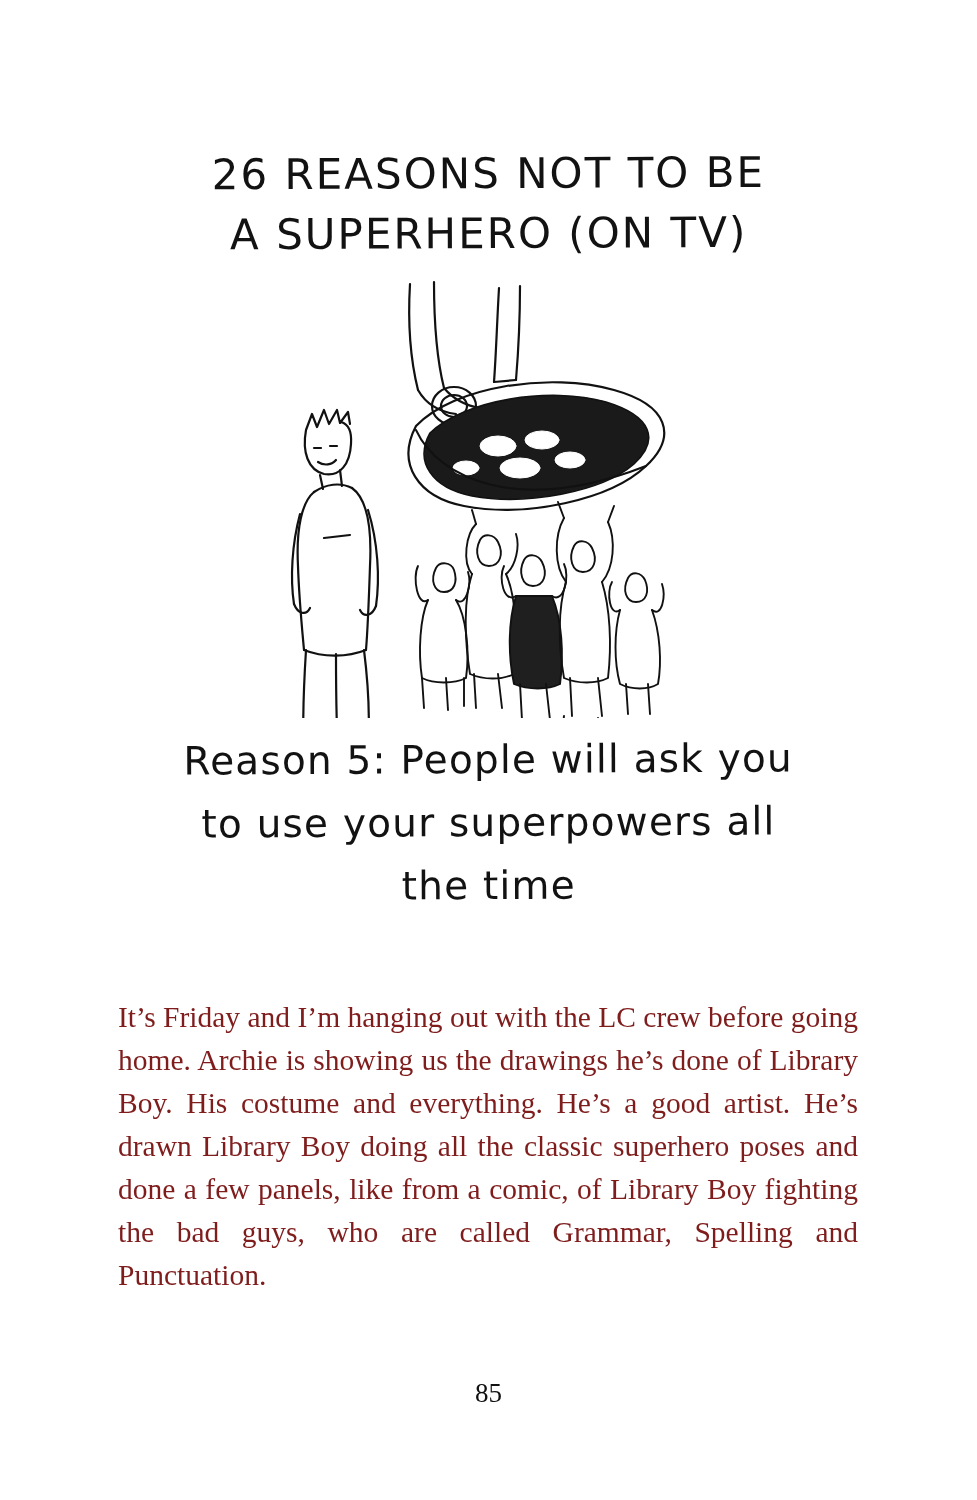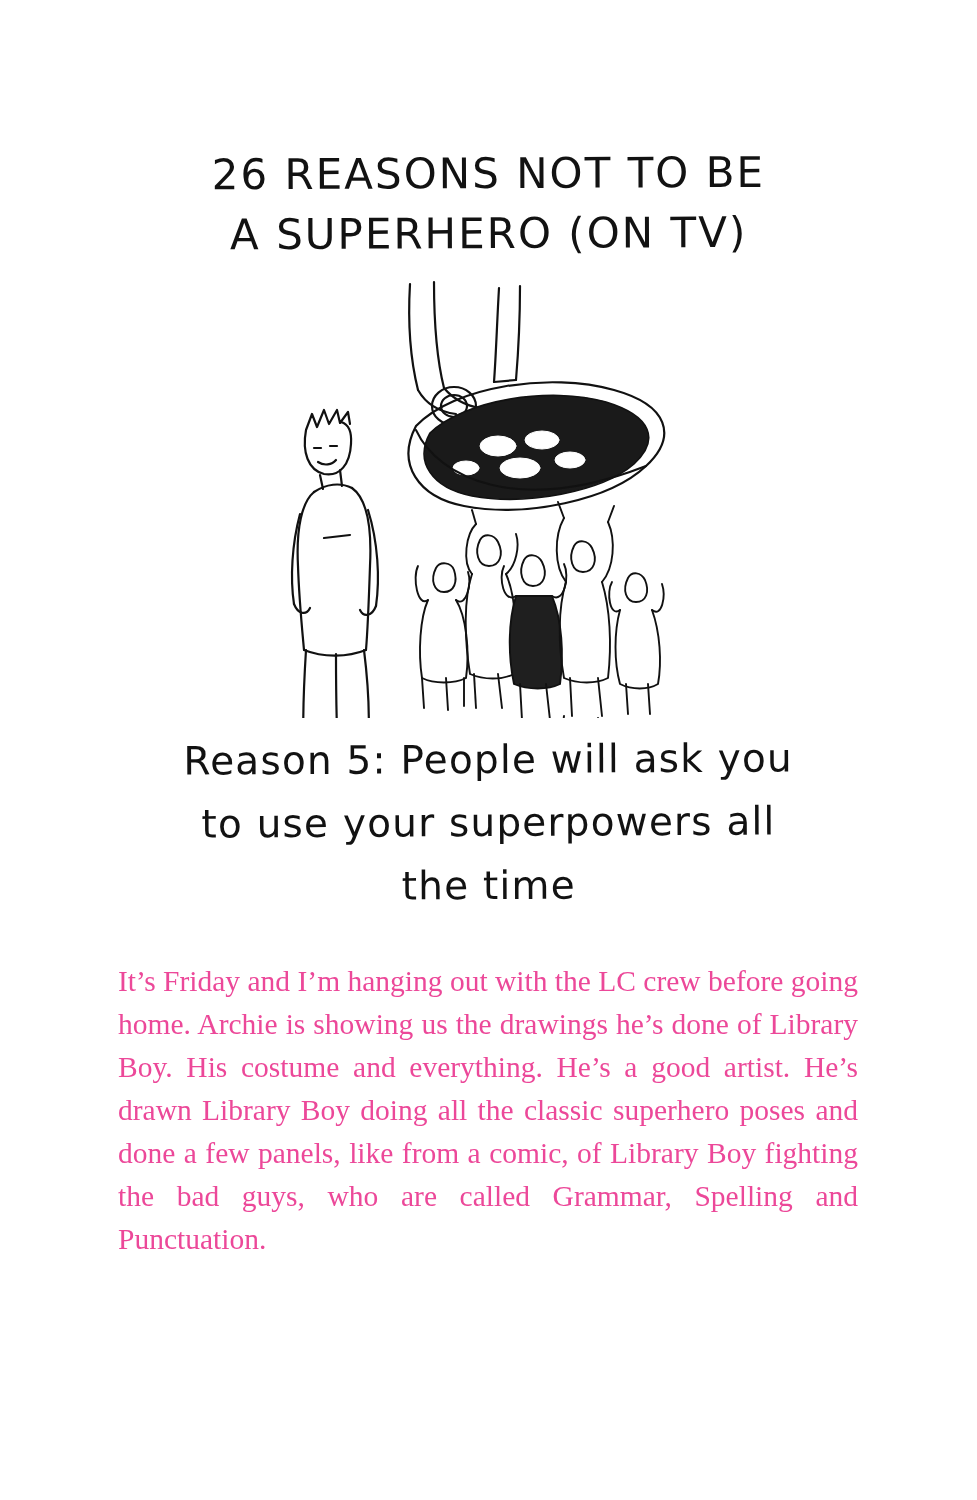--- a/index.html
+++ b/index.html
@@ -65,27 +65,27 @@
     line-height: 1.62;
     letter-spacing: 1.2px;
     color: #121212;
     transform: rotate(-0.3deg);
   }
   .reason-heading .line { display: block; }
 
   
   .body-text {
     position: absolute;
-    top: 944px;
+    top: 980px;
     left: 118px;
     width: 740px;
     font-family: "Liberation Serif", serif;
     font-size: 29.5px;
     line-height: 43px;
-    color: #ec4899;
+    color: #7f1d1d;
     text-align: justify;
   }
   .body-text p {
     margin: 0;
   }
   .body-text p.indent {
     text-indent: 34px;
   }
 
   
@@ -227,14 +227,15 @@
   <div class="reason-heading">
     <span class="line">Reason 5: People will ask you</span>
     <span class="line">to use your superpowers all</span>
     <span class="line">the time</span>
   </div>
 
   <div class="body-text">
     <p>It’s Friday and I’m hanging out with the LC crew before going home. Archie is showing us the drawings he’s done of Library Boy. His costume and everything. He’s a good artist. He’s drawn Library Boy doing all the classic superhero poses and done a few panels, like from a comic, of Library Boy fighting the bad guys, who are called Grammar, Spelling and Punctuation.</p>
   </div>
 
+  <div class="page-number">85</div>
 
 </div>
 
 </body></html>

